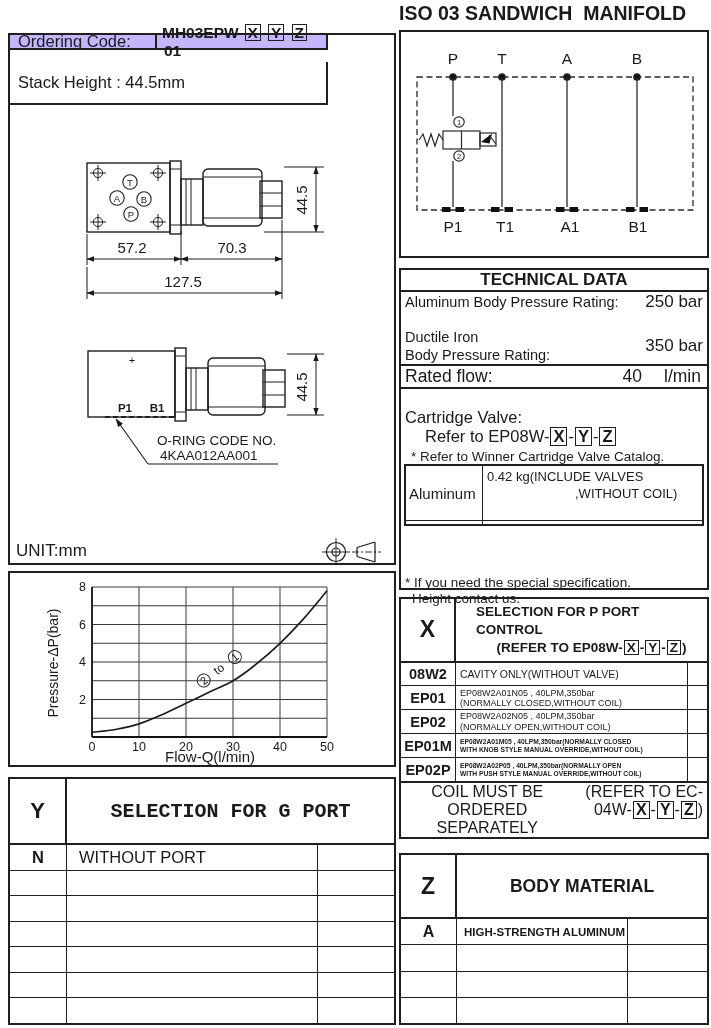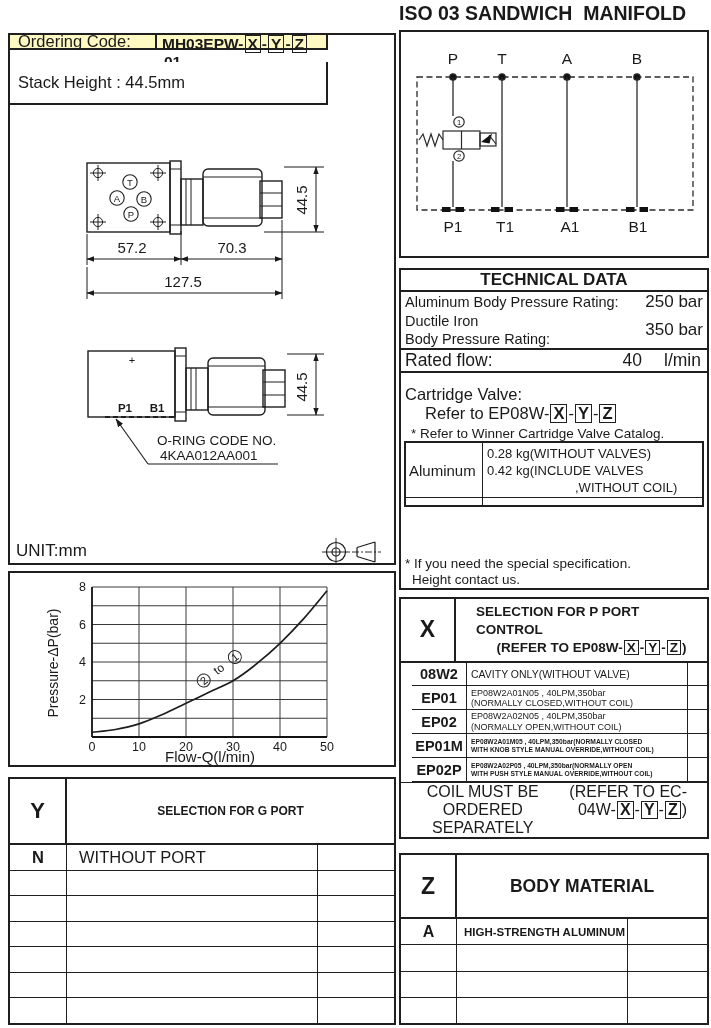--- a/index.html
+++ b/index.html
@@ -4,69 +4,69 @@
 <style>
   * { box-sizing: border-box; margin: 0; padding: 0; }
   html,body { background:#fff; }
   body { font-family: "Liberation Sans", sans-serif; color:#1a1a1a; }
   #page { position:relative; width:711px; height:1028px; background:#fff; overflow:hidden; }
   .abs { position:absolute; }
   .bdr { border:2px solid #1f1f1f; }
   svg text { font-family:"Liberation Sans", sans-serif; fill:#1a1a1a; }
   .bx { display:inline-block; border:1.5px solid #1f1f1f; padding:0 2px; line-height:1.0; font-weight:bold; margin:0 1px; }
   
-  #ordering-row { left:0; top:0; width:318px; height:15px; border-right:2px solid #1f1f1f; border-bottom:2px solid #1f1f1f; display:flex; align-items:flex-start; background:#fef9c3; }
+  #ordering-row { left:0; top:0; width:318px; height:15px; border-right:2px solid #1f1f1f; border-bottom:2px solid #1f1f1f; display:flex; align-items:center; background:#c4b5fd; }
   #ordering-row .lbl { width:147px; border-right:2px solid #1f1f1f; font-size:16.5px; padding-left:8px; height:100%; display:flex; align-items:center; }
   #ordering-row .code { flex:1; font-weight:bold; font-size:15.5px; padding-left:5px; }
   #stack-row { left:0; top:27px; width:318px; height:43px; border-right:2px solid #1f1f1f; border-bottom:2px solid #1f1f1f; display:flex; align-items:center; font-size:16.5px; padding-left:8px; background:#fff; }
   #unit-label { left:6px; top:506px; font-size:17px; }
   
   #main-title { left:399px; top:2px; width:312px; height:26px; font-weight:bold; font-size:19.5px; white-space:pre; }
   
   #tech-box { left:399px; top:268px; width:310px; height:322px; display:flex; flex-direction:column; }
   .t-title { height:27px; border-bottom:2px solid #1f1f1f; display:flex; align-items:center; justify-content:center; font-weight:bold; font-size:17px; }
   .t-row1 { height:25px; display:flex; align-items:center; justify-content:space-between; padding:0 4px; }
   .t-row1 .l { font-size:14.5px; } .t-row1 .v { font-size:17px; }
-  .t-row2 { height:38px; display:flex; align-items:center; justify-content:space-between; padding:0 4px; border-bottom:2px solid #1f1f1f; }
+  .t-row2 { height:38px; display:flex; align-items:center; justify-content:space-between; padding:0 4px; border-bottom:2px solid #1f1f1f;margin-top:16px; }
   .t-row2 .l { font-size:14.5px; line-height:1.25; } .t-row2 .v { font-size:17px; }
   .t-row3 { height:30px; display:flex; align-items:flex-end; padding:0 6px 0 4px; border-bottom:2px solid #1f1f1f; font-size:17.5px; }
   .t-row3 .l { flex:1; } .t-row3 .v { margin-right:22px; } 
-  .t-cart { height:80px; padding:12px 0 0 4px; font-size:16.5px; }
+  .t-cart { height:80px; padding:19px 0 0 4px; font-size:16.5px; }
   .t-cart .ref { padding-left:20px; }
   .t-cart .note { font-size:13.5px; padding:3px 0 0 6px; }
   .t-weight { margin:0 3px; border:2px solid #1f1f1f; height:99px; display:flex; flex-direction:column; }
   .t-weight .wrow { display:flex; }
   .t-weight .wrow.r1 { height:55px; border-bottom:1.5px solid #1f1f1f; }
   .t-weight .wrow.r2 { flex:1; }
   .t-weight .mat { width:77px; border-right:1.5px solid #1f1f1f; display:flex; align-items:center; padding-left:3px; font-size:15px; }
   .t-weight .mat.empty { align-self:stretch; }
   .t-weight .wts { flex:1; font-size:13px; padding:3px 0 0 4px; line-height:1.3; }
   .t-weight .wts .ind { padding-left:88px; }
   .t-note { padding:4px 0 0 4px; font-size:13.5px; line-height:1.2;margin-top:45px; }
   .t-note .n2 { padding-left:7px; }
   
   #x-table { left:399px; top:597px; width:310px; height:242px; display:flex; flex-direction:column; }
   .x-header { height:72px; border-bottom:2px solid #1f1f1f; display:flex; }
   .x-header .key { width:55px; border-right:2px solid #1f1f1f; display:flex; align-items:center; justify-content:center; font-weight:bold; font-size:23px; }
   .x-header .ttl { flex:1; display:flex; flex-direction:column; align-items:center; justify-content:center; font-weight:bold; font-size:13.5px; line-height:1.3;padding-left:20px; }
-  .x-row { height:27px; display:flex; border-bottom:1.5px solid #1f1f1f;margin-left:11px; }
+  .x-row { height:27px; display:flex; border-bottom:1.5px solid #1f1f1f; }
   .x-row .key { width:55px; border-right:1.5px solid #1f1f1f; display:flex; align-items:center; justify-content:center; font-weight:bold; font-size:14.5px; }
   .x-row .desc { flex:1; display:flex; flex-direction:column; justify-content:center; padding-left:4px; line-height:1.15; }
   .x-row .sp { width:20px; border-left:1.5px solid #1f1f1f; }
   .x-row.f1 .desc { font-size:10.5px; }
   .x-row.f2 .desc { font-size:9px; }
   .x-row.f3 .desc { font-size:6.7px; font-weight:bold; }
   .x-coil { flex:1; display:flex; justify-content:center; font-size:16px; border-top:0.5px solid #1f1f1f; }
   .x-coil .c1 { text-align:center; }
-  .x-coil .c2 { text-align:right; padding-right:20px; }
+  .x-coil .c2 { text-align:right; padding-right:4px; }
   
   #y-table { left:8px; top:777px; width:388px; height:248px; display:flex; flex-direction:column; }
   .y-header { height:66px; border-bottom:2px solid #1f1f1f; display:flex; }
   .y-header .key { width:57px; border-right:2px solid #1f1f1f; display:flex; align-items:center; justify-content:center; font-weight:bold; font-size:22px; }
-  .y-header .ttl { flex:1; display:flex; align-items:center; justify-content:center; font-weight:bold; font-size:12px; }
+  .y-header .ttl { flex:1; display:flex; align-items:center; justify-content:center; font-weight:bold; font-size:20px;font-family:Liberation Mono, monospace; }
   .y-row { flex:1; display:flex; border-bottom:1.5px solid #1f1f1f; }
   .y-row:last-child { border-bottom:none; }
   .y-row .key { width:57px; border-right:1.5px solid #1f1f1f; display:flex; align-items:center; justify-content:center; font-weight:bold; font-size:16.5px; }
   .y-row .desc { flex:1; display:flex; align-items:center; padding-left:12px; font-size:16.5px; }
   .y-row .sp { width:77px; border-left:1.5px solid #1f1f1f; }
   
   #z-table { left:399px; top:853px; width:310px; height:172px; display:flex; flex-direction:column; }
   .z-header { height:64px; border-bottom:2px solid #1f1f1f; display:flex; }
   .z-header .key { width:56px; border-right:2px solid #1f1f1f; display:flex; align-items:center; justify-content:center; font-weight:bold; font-size:23px; }
   .z-header .ttl { flex:1; display:flex; align-items:center; justify-content:center; font-weight:bold; font-size:17.5px; }
@@ -355,21 +355,20 @@
     </div>
     <div class="t-cart">
       <div>Cartridge Valve:</div>
       <div class="ref"><span>Refer to EP08W-</span><span class="bx">X</span><span>-</span><span class="bx">Y</span><span>-</span><span class="bx">Z</span></div>
       <div class="note">* Refer to Winner Cartridge Valve Catalog.</div>
     </div>
     <div class="t-weight">
       <div class="wrow r1">
         <div class="mat">Aluminum</div>
         <div class="wts">
-          <div>0.28  kg(WITHOUT VALVES)</div>
           <div>0.42  kg(INCLUDE VALVES</div>
           <div class="ind">,WITHOUT COIL)</div>
         </div>
       </div>
       <div class="wrow r2">
         <div class="mat empty"></div>
         <div class="wts"></div>
       </div>
     </div>
     <div class="t-note">

